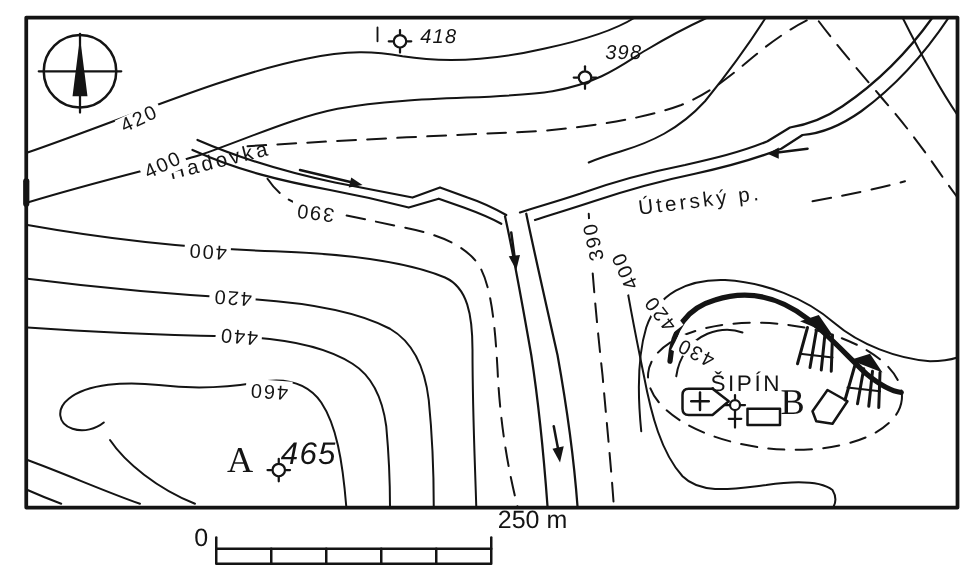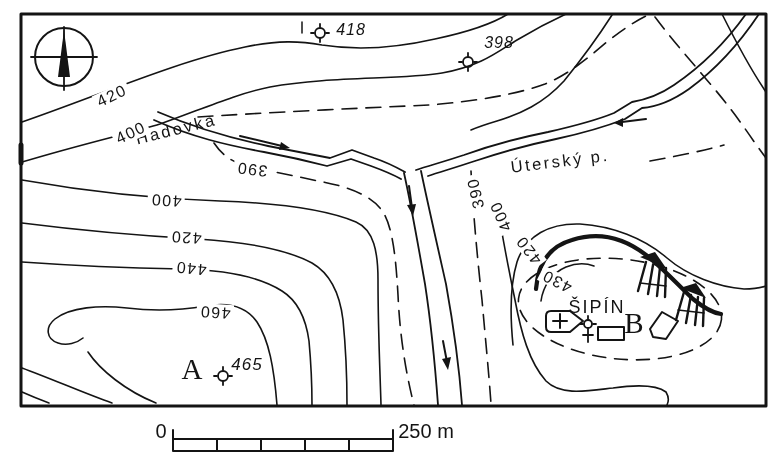--- a/index.html
+++ b/index.html
@@ -165,30 +165,30 @@
   </svg>
 
   <div class="lbl stream-lbl" style="left:176px;top:129px;--r:-14deg">Hadovka</div>
   <div class="lbl stream-lbl" style="left:560px;top:161px;--r:-7deg">Úterský p.</div>
   <div class="lbl place-lbl" style="left:597px;top:307px">ŠIPÍN</div>
   <div class="lbl letter-lbl" style="left:192px;top:369px">A</div>
   <div class="lbl letter-lbl" style="left:634px;top:323px">B</div>
 
   <div class="lbl spot-lbl" style="left:351px;top:30px">418</div>
   <div class="lbl spot-lbl" style="left:499px;top:43px">398</div>
-  <div class="lbl spot-lbl" style="left:247px;top:364px;font-size:17px">465</div>
+  <div class="lbl spot-lbl" style="left:247px;top:364px;font-size:25px">465</div>
 
   <div class="lbl contour-lbl" style="left:112px;top:96px;--r:-25deg">420</div>
   <div class="lbl contour-lbl" style="left:131px;top:133px;--r:-25deg">400</div>
   <div class="lbl contour-lbl" style="left:252px;top:169px;--r:187deg">390</div>
   <div class="lbl contour-lbl" style="left:166px;top:200px;--r:184deg">400</div>
   <div class="lbl contour-lbl" style="left:186px;top:237px;--r:184deg">420</div>
   <div class="lbl contour-lbl" style="left:191px;top:268px;--r:185deg">440</div>
   <div class="lbl contour-lbl" style="left:215px;top:312px;--r:184deg">460</div>
   <div class="lbl contour-lbl" style="left:476px;top:193px;--r:258deg">390</div>
   <div class="lbl contour-lbl" style="left:501px;top:216px;--r:246deg">400</div>
   <div class="lbl contour-lbl" style="left:529px;top:250px;--r:232deg">420</div>
   <div class="lbl contour-lbl" style="left:557px;top:281px;--r:207deg">430</div>
 
   <div class="lbl scale-lbl" style="left:161px;top:431px">0</div>
-  <div class="lbl scale-lbl" style="left:426px;top:431px">250 m</div>
+  <div class="lbl scale-lbl" style="left:426px;top:416px">250 m</div>
 
 </div>
 
 </body></html>

